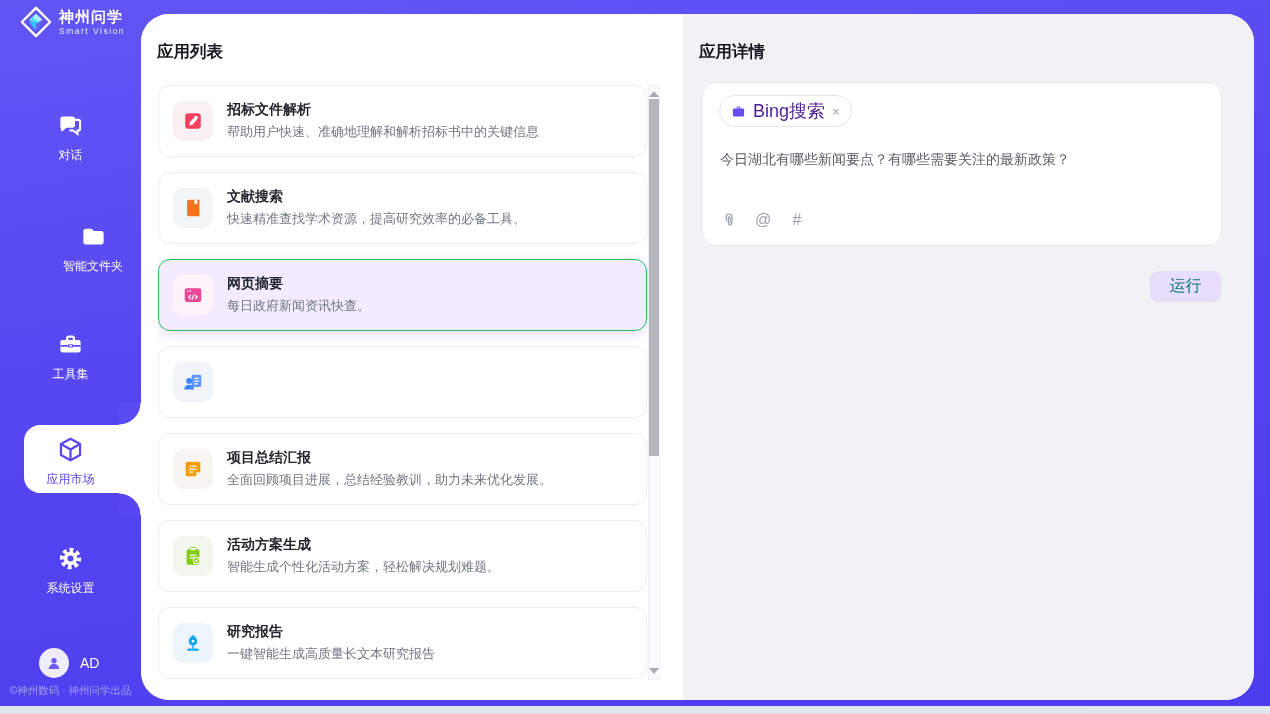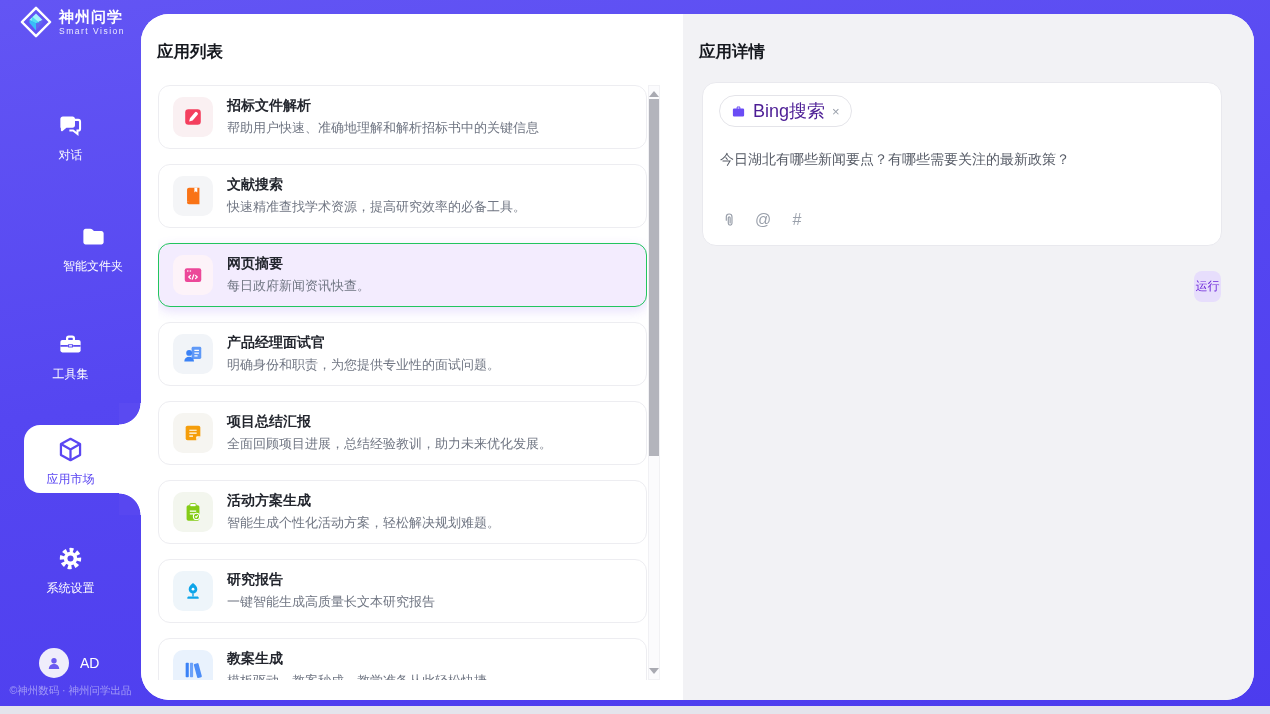--- a/index.html
+++ b/index.html
@@ -38,21 +38,21 @@
 
   
   .shell { position:absolute; left:141px; top:14px; width:1113px; height:686px;
            border-radius:28px; overflow:hidden; display:flex; background:#fff; }
 
   .apps-panel { position:relative; width:542px; flex:none; background:#fff; }
   .panel-title { position:absolute; left:16px; top:27px; font-size:16.5px; font-weight:bold; color:#15181e; }
 
   .app-list { position:absolute; left:17px; top:71px; width:489px; height:595px; overflow:hidden;
               display:flex; flex-direction:column; gap:15px; }
-  .app-card { flex:none; height:64px; display:flex; align-items:center; gap:14px; padding:16px 14px;
+  .app-card { flex:none; height:72px; display:flex; align-items:center; gap:14px; padding:16px 14px;
               border:1px solid #ededf1; border-radius:12px; background:#fff; cursor:pointer; }
   .app-card.selected { background:#f3ecfe; border:1px solid #22c55e; box-shadow:0 4px 12px rgba(120,80,240,.18); }
   .app-icon { flex:none; width:40px; height:40px; border-radius:10px; display:flex; align-items:center; justify-content:center; }
   .app-icon svg { width:22px; height:22px; display:block; }
   .app-card .tcol { min-width:0; }
   .app-title { font-size:14px; font-weight:bold; color:#23262e; margin-bottom:4px; }
   .app-desc { font-size:13px; color:#707683; white-space:nowrap; }
 
   .scrollbar { position:absolute; right:23px; top:71px; width:12px; height:595px;
                background:#fbfbfd; border:1px solid #f1f1f4; }
@@ -70,22 +70,22 @@
   .chip-icon { width:15px; height:15px; color:#6a4cf5; }
   .chip-icon svg { width:15px; height:15px; display:block; }
   .chip-label { font-size:18px; color:#4c1d95; }
   .chip-close { font-size:13px; color:#9aa0ab; cursor:pointer; line-height:1; }
   .question { position:absolute; left:17px; top:66px; right:20px; font-size:14px; color:#565b66; line-height:1.5; cursor:text; }
   .tools { position:absolute; left:17px; bottom:16px; display:flex; align-items:center; gap:16px; color:#9aa0ab; }
   .tool-ic { width:18px; height:18px; display:flex; align-items:center; justify-content:center; cursor:pointer; }
   .tool-ic svg { width:17px; height:17px; display:block; }
   .tool-ic .txt-ic { font-size:16px; color:#9aa0ab; line-height:1; }
 
-  .run-btn { position:absolute; right:33px; top:257px; width:27px; height:31px; border:none; border-radius:8px;
-             background:#e7defc; color:#6d28d9; font-size:12px; font-family:inherit; cursor:pointer; }
+  .run-btn { position:absolute; right:33px; top:257px; width:71px; height:31px; border:none; border-radius:8px;
+             background:#e7defc; color:#0f766e; font-size:16px; font-family:inherit; cursor:pointer; }
 </style>
 </head>
 <body>
 
 <div class="app">
 
   <div class="sidebar">
     <div class="logo">
       <svg viewBox="0 0 34 34">
         <path d="M17 2 32 17 17 32 2 17z" fill="none" stroke="#fff" stroke-width="2.6" stroke-linejoin="round"></path>
@@ -214,24 +214,20 @@
   </div>
           <div class="app-card">
     <span class="app-icon" style="background: rgb(241, 244, 248); color: rgb(59, 130, 246);">
               <svg viewBox="0 0 24 24" fill="currentColor">
                 <rect x="10.5" y="4" width="10.5" height="13.5" rx="1.6" opacity=".8"></rect>
                 <path stroke="#fff" stroke-width="1.3" fill="none" d="M13.5 8h5M13.5 11h5M13.5 14h3.5"></path>
                 <circle cx="7.8" cy="10.8" r="3.2"></circle>
                 <path d="M2.5 20.2a5.3 5.3 0 0 1 10.6 0z"></path>
               </svg>
             </span>
-    <span class="tcol">
-      <div class="app-title">产品经理面试官</div>
-      <div class="app-desc">明确身份和职责，为您提供专业性的面试问题。</div>
-    </span>
   </div>
           <div class="app-card">
     <span class="app-icon" style="background: rgb(246, 245, 241); color: rgb(245, 158, 11);">
               <svg viewBox="0 0 24 24" fill="currentColor">
                 <path d="M4 6c0-1.1.9-2 2-2h12a2 2 0 0 1 2 2v9.5L15.5 20H6a2 2 0 0 1-2-2z"></path>
                 <path fill="#fff" d="M15.5 20v-3.5a1 1 0 0 1 1-1H20z" opacity=".9"></path>
                 <path stroke="#fff" stroke-width="1.3" fill="none" d="M8 9h8M8 12.2h8M8 15.4h4"></path>
               </svg>
             </span>
     <span class="tcol">

